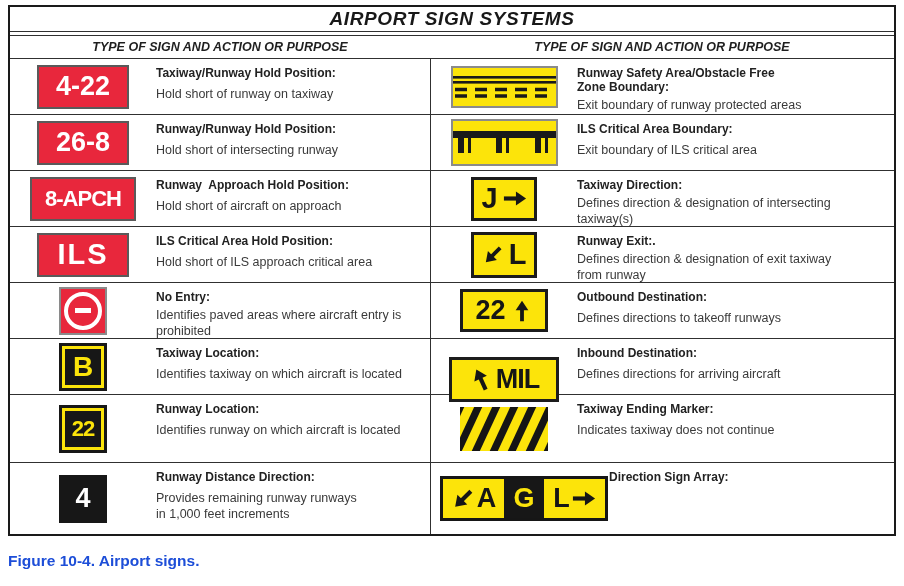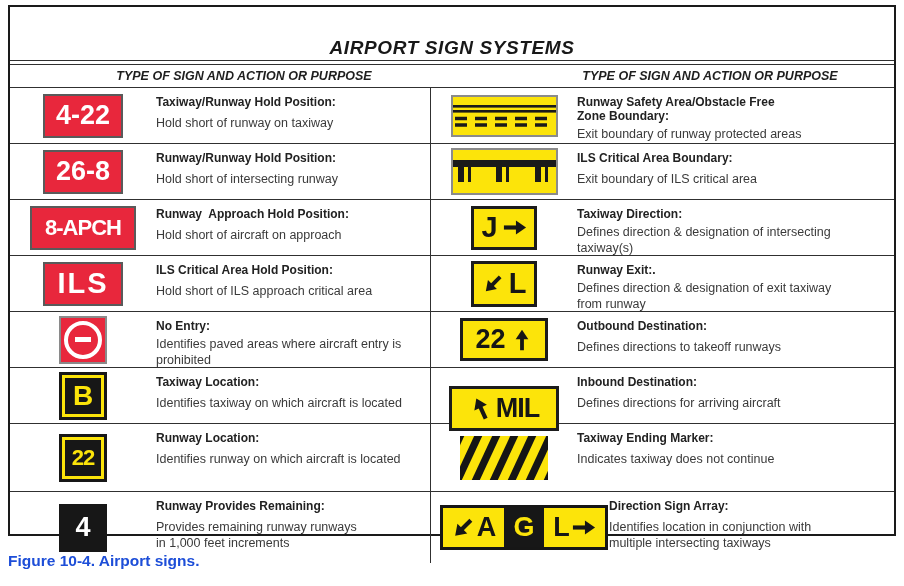--- a/index.html
+++ b/index.html
@@ -8,40 +8,40 @@
   :root{
     --sign-red:#e8273c;
     --sign-yellow:#fce40a;
     --sign-black:#171717;
     --line:#303030;
     --ink:#232323;
   }
   .figure{position:absolute;left:8px;top:5px;width:888px;height:531px;
           border:2px solid #1a1a1a;box-sizing:border-box;background:#fff;}
   .title-row{height:24px;line-height:24px;text-align:center;font-style:italic;font-weight:bold;
-             font-size:19px;letter-spacing:.6px;color:#181818;border-bottom:1px solid var(--line);margin-top:29px;}
+             font-size:19px;letter-spacing:.6px;color:#181818;border-bottom:1px solid var(--line);}
   .dbl-spacer{height:3px;border-bottom:1px solid var(--line);}
   .header-row{display:flex;height:22px;border-bottom:1px solid var(--line);}
   .header-cell{width:420px;flex-shrink:0;text-align:center;font-style:italic;font-weight:bold;
-               font-size:12.5px;line-height:22px;color:#1e1e1e;margin-left:24px;}
+               font-size:12.5px;line-height:22px;color:#1e1e1e;}
   .header-cell.hc-right{width:464px;}
   .row{display:flex;border-bottom:1px solid var(--line);box-sizing:border-box;}
   .row:last-child{border-bottom:none;}
   .h56{height:56px;} .h68{height:68px;} .h71{height:71px;}
   .cell-l{width:420px;flex-shrink:0;display:flex;}
   .cell-r{flex:1;border-left:1px solid var(--line);display:flex;}
   .sign-cell{width:146px;flex-shrink:0;display:flex;align-items:center;justify-content:center;}
   .text-cell{flex:1;padding:7px 6px 0 0;}
   .sign-title{font-weight:bold;font-size:12px;color:#222;line-height:1.18;white-space:pre-wrap;}
   .sign-desc{font-size:12.5px;color:#3a3a3a;line-height:1.25;margin-top:7px;white-space:pre-wrap;}
   .tight .sign-desc{margin-top:4px;}
   .row-array .cell-r .sign-cell{width:178px;justify-content:flex-start;padding-left:9px;box-sizing:border-box;}
 
   
-  .red-sign{width:80px;height:44px;background:var(--sign-red);border:2px solid #5a5a5a;
+  .red-sign{width:92px;height:44px;background:var(--sign-red);border:2px solid #5a5a5a;
             color:#fff;font-weight:bold;font-size:27px;display:flex;align-items:center;
             justify-content:center;box-sizing:border-box;letter-spacing:0;}
   .red-sign.wide{width:106px;font-size:22px;letter-spacing:-1px;}
   .red-sign.ils{font-size:29px;letter-spacing:2px;}
   .no-entry{width:48px;height:48px;background:var(--sign-red);border:2px solid #8a8a8a;
             box-sizing:border-box;display:flex;align-items:center;justify-content:center;}
   .ring{width:30px;height:30px;border:4px solid #fff;border-radius:50%;display:flex;
         align-items:center;justify-content:center;}
   .ring .bar{width:16px;height:5px;background:#fff;}
   .loc-sign{width:48px;height:48px;background:var(--sign-black);position:relative;display:flex;
@@ -296,21 +296,21 @@
   </div>
 
   <div class="row h71 row-array">
     <div class="cell-l">
       <div class="sign-cell">
         <div class="dist-sign">
             <span>4</span>
           </div>
       </div>
       <div class="text-cell">
-        <div class="sign-title">Runway Provides Remaining:</div>
+        <div class="sign-title">Runway Distance Direction:</div>
         <div class="sign-desc">Provides remaining runway runways
 in 1,000 feet increments</div>
       </div>
     </div>
     <div class="cell-r">
       <div class="sign-cell">
         <div class="array-sign">
           <div class="array-seg">
             <svg class="arr rot-dl" width="24" height="18" viewBox="0 0 26 18">
               <line x1="1" y1="9" x2="16" y2="9" stroke="#161616" stroke-width="4.5"></line>
@@ -325,20 +325,18 @@
             <span>L</span>
             <svg class="arr" width="24" height="17" viewBox="0 0 26 18">
               <line x1="1" y1="9" x2="16" y2="9" stroke="#161616" stroke-width="4.5"></line>
               <polygon points="14,1.5 25,9 14,16.5" fill="#161616"></polygon>
             </svg>
           </div>
         </div>
       </div>
       <div class="text-cell">
         <div class="sign-title">Direction Sign Array:</div>
-        <div class="sign-desc">Identifies location in conjunction with
-multiple intersecting taxiways</div>
       </div>
     </div>
   </div>
 </div>
 
 <div class="caption">Figure 10-4. Airport signs.</div>
 
 </body></html>

